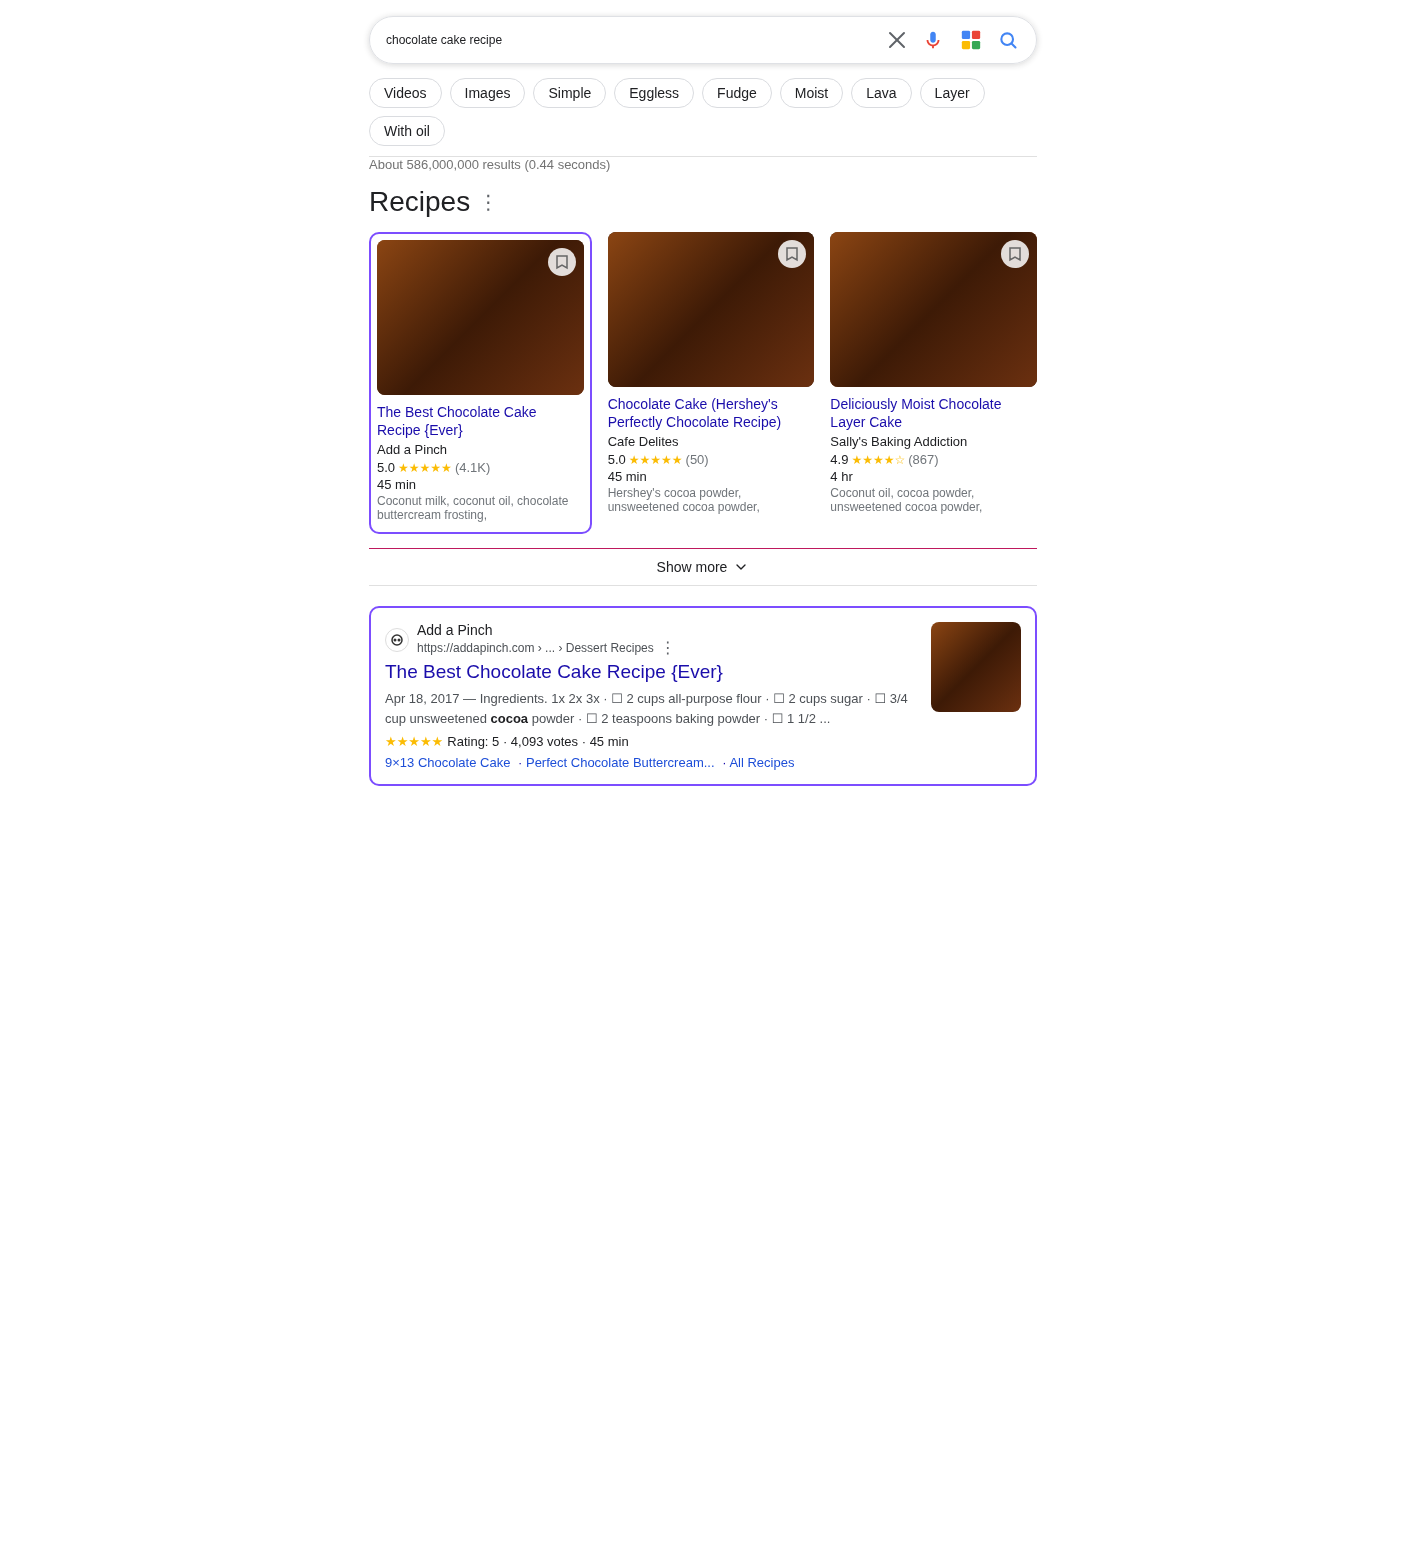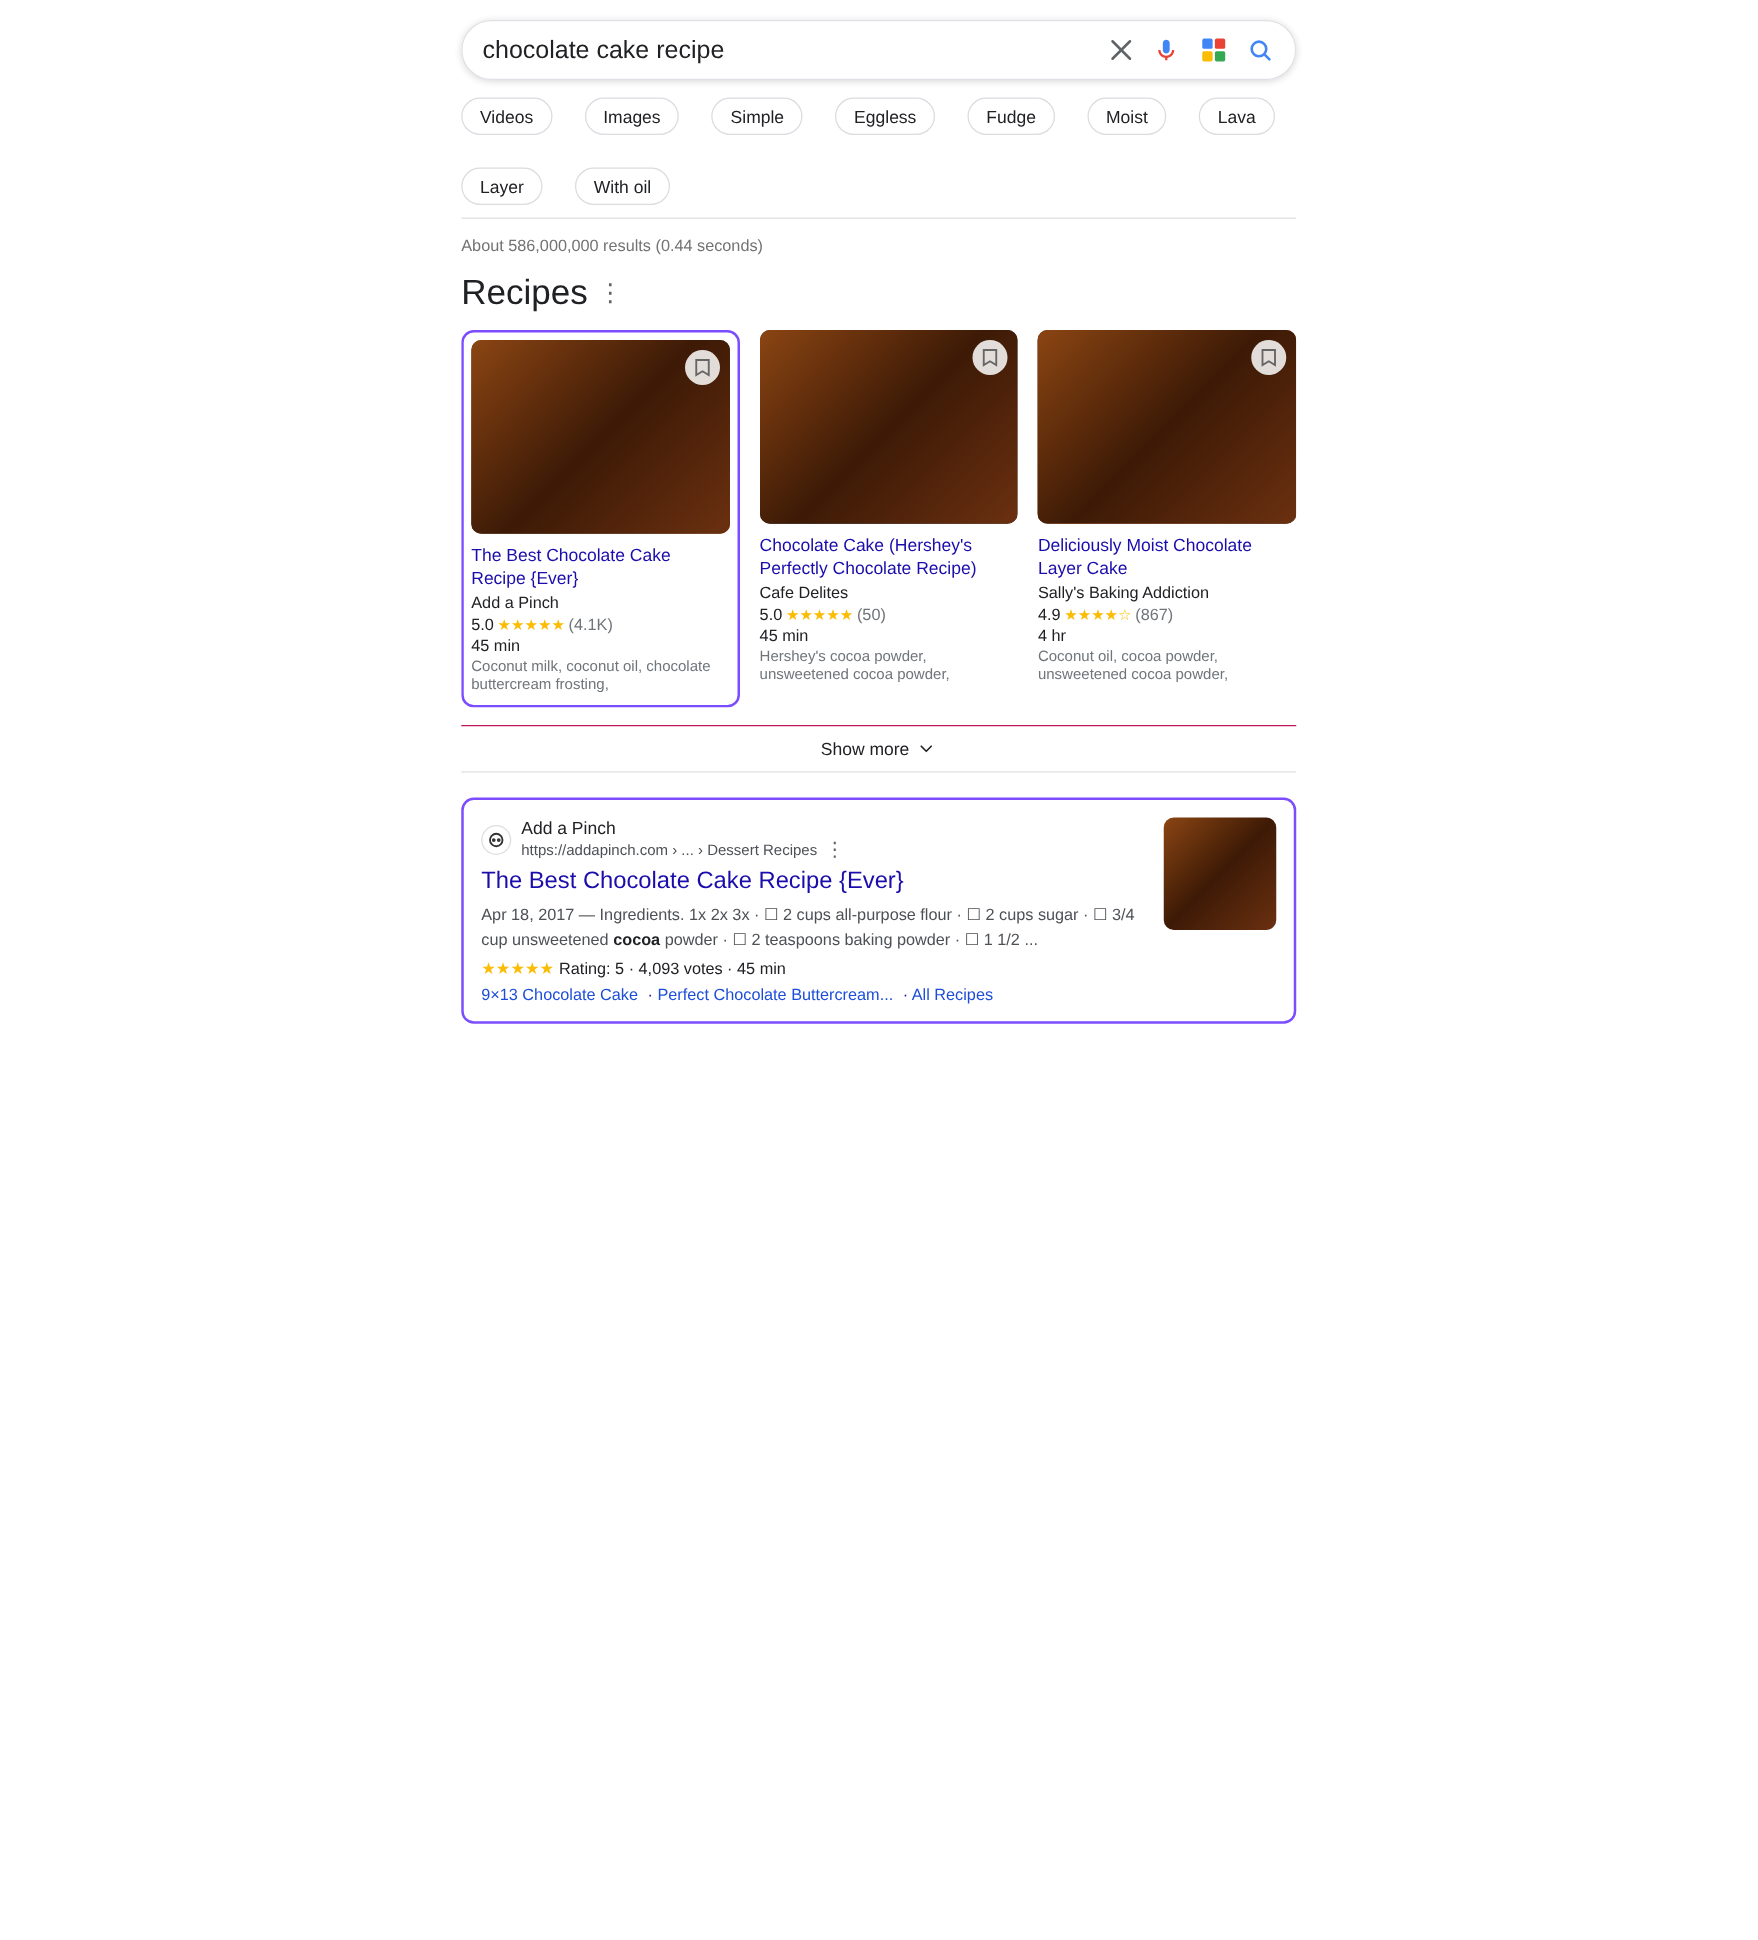--- a/index.html
+++ b/index.html
@@ -19,43 +19,42 @@
       border: 1px solid #dfe1e5;
       border-radius: 24px;
       padding: 10px 16px;
       margin-bottom: 14px;
       box-shadow: 0 1px 6px rgba(32,33,36,0.18);
     }
     .search-input {
       flex: 1;
       border: none;
       outline: none;
-      font-size: 20px;
+      font-size: 12px;
       color: #202124;
     }
     .search-icons {
       display: flex;
       align-items: center;
       gap: 12px;
     }
     .icon-btn {
       background: none;
       border: none;
       cursor: pointer;
       padding: 2px;
       display: flex;
       align-items: center;
     }
 
     
     .filter-chips {
       display: flex;
-      gap: 26px;
+      gap: 8px;
       flex-wrap: wrap;
-      margin-bottom: 14px;
       border-bottom: 1px solid #e0e0e0;
       padding-bottom: 10px;
     }
     .chip {
       border: 1px solid #dadce0;
       border-radius: 20px;
       padding: 6px 14px;
       font-size: 14px;
       cursor: pointer;
       background: #fff;

